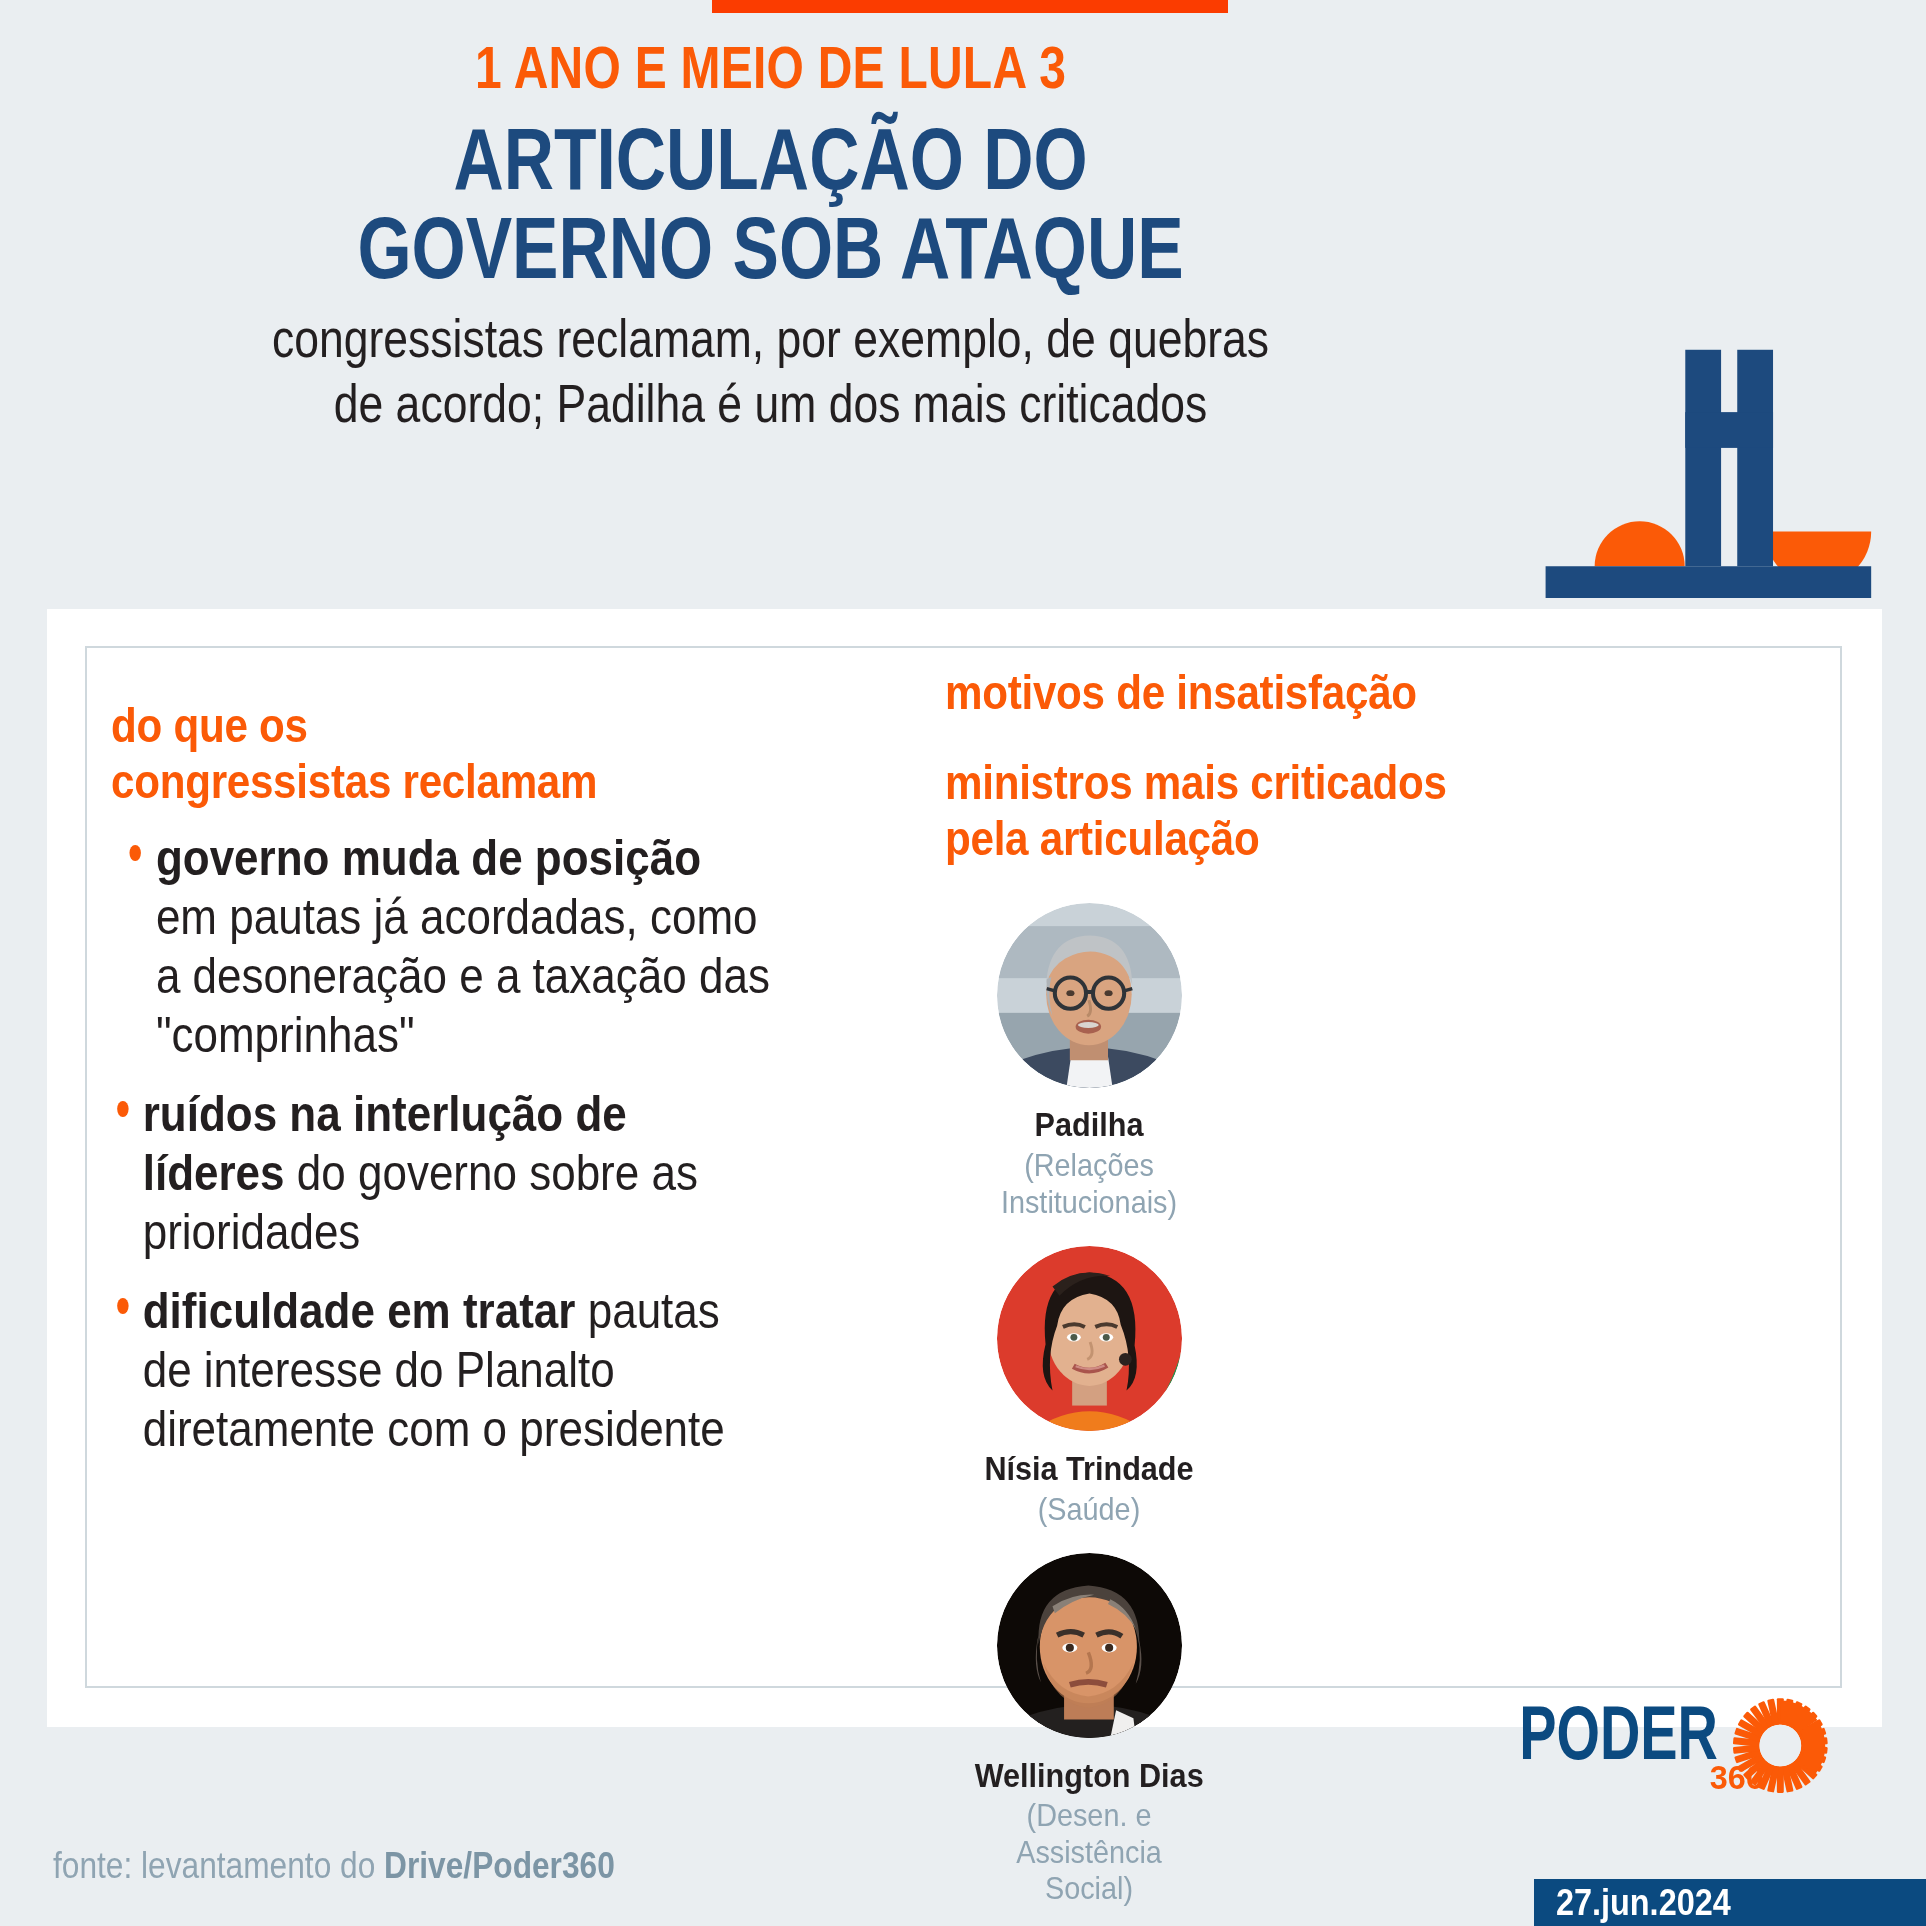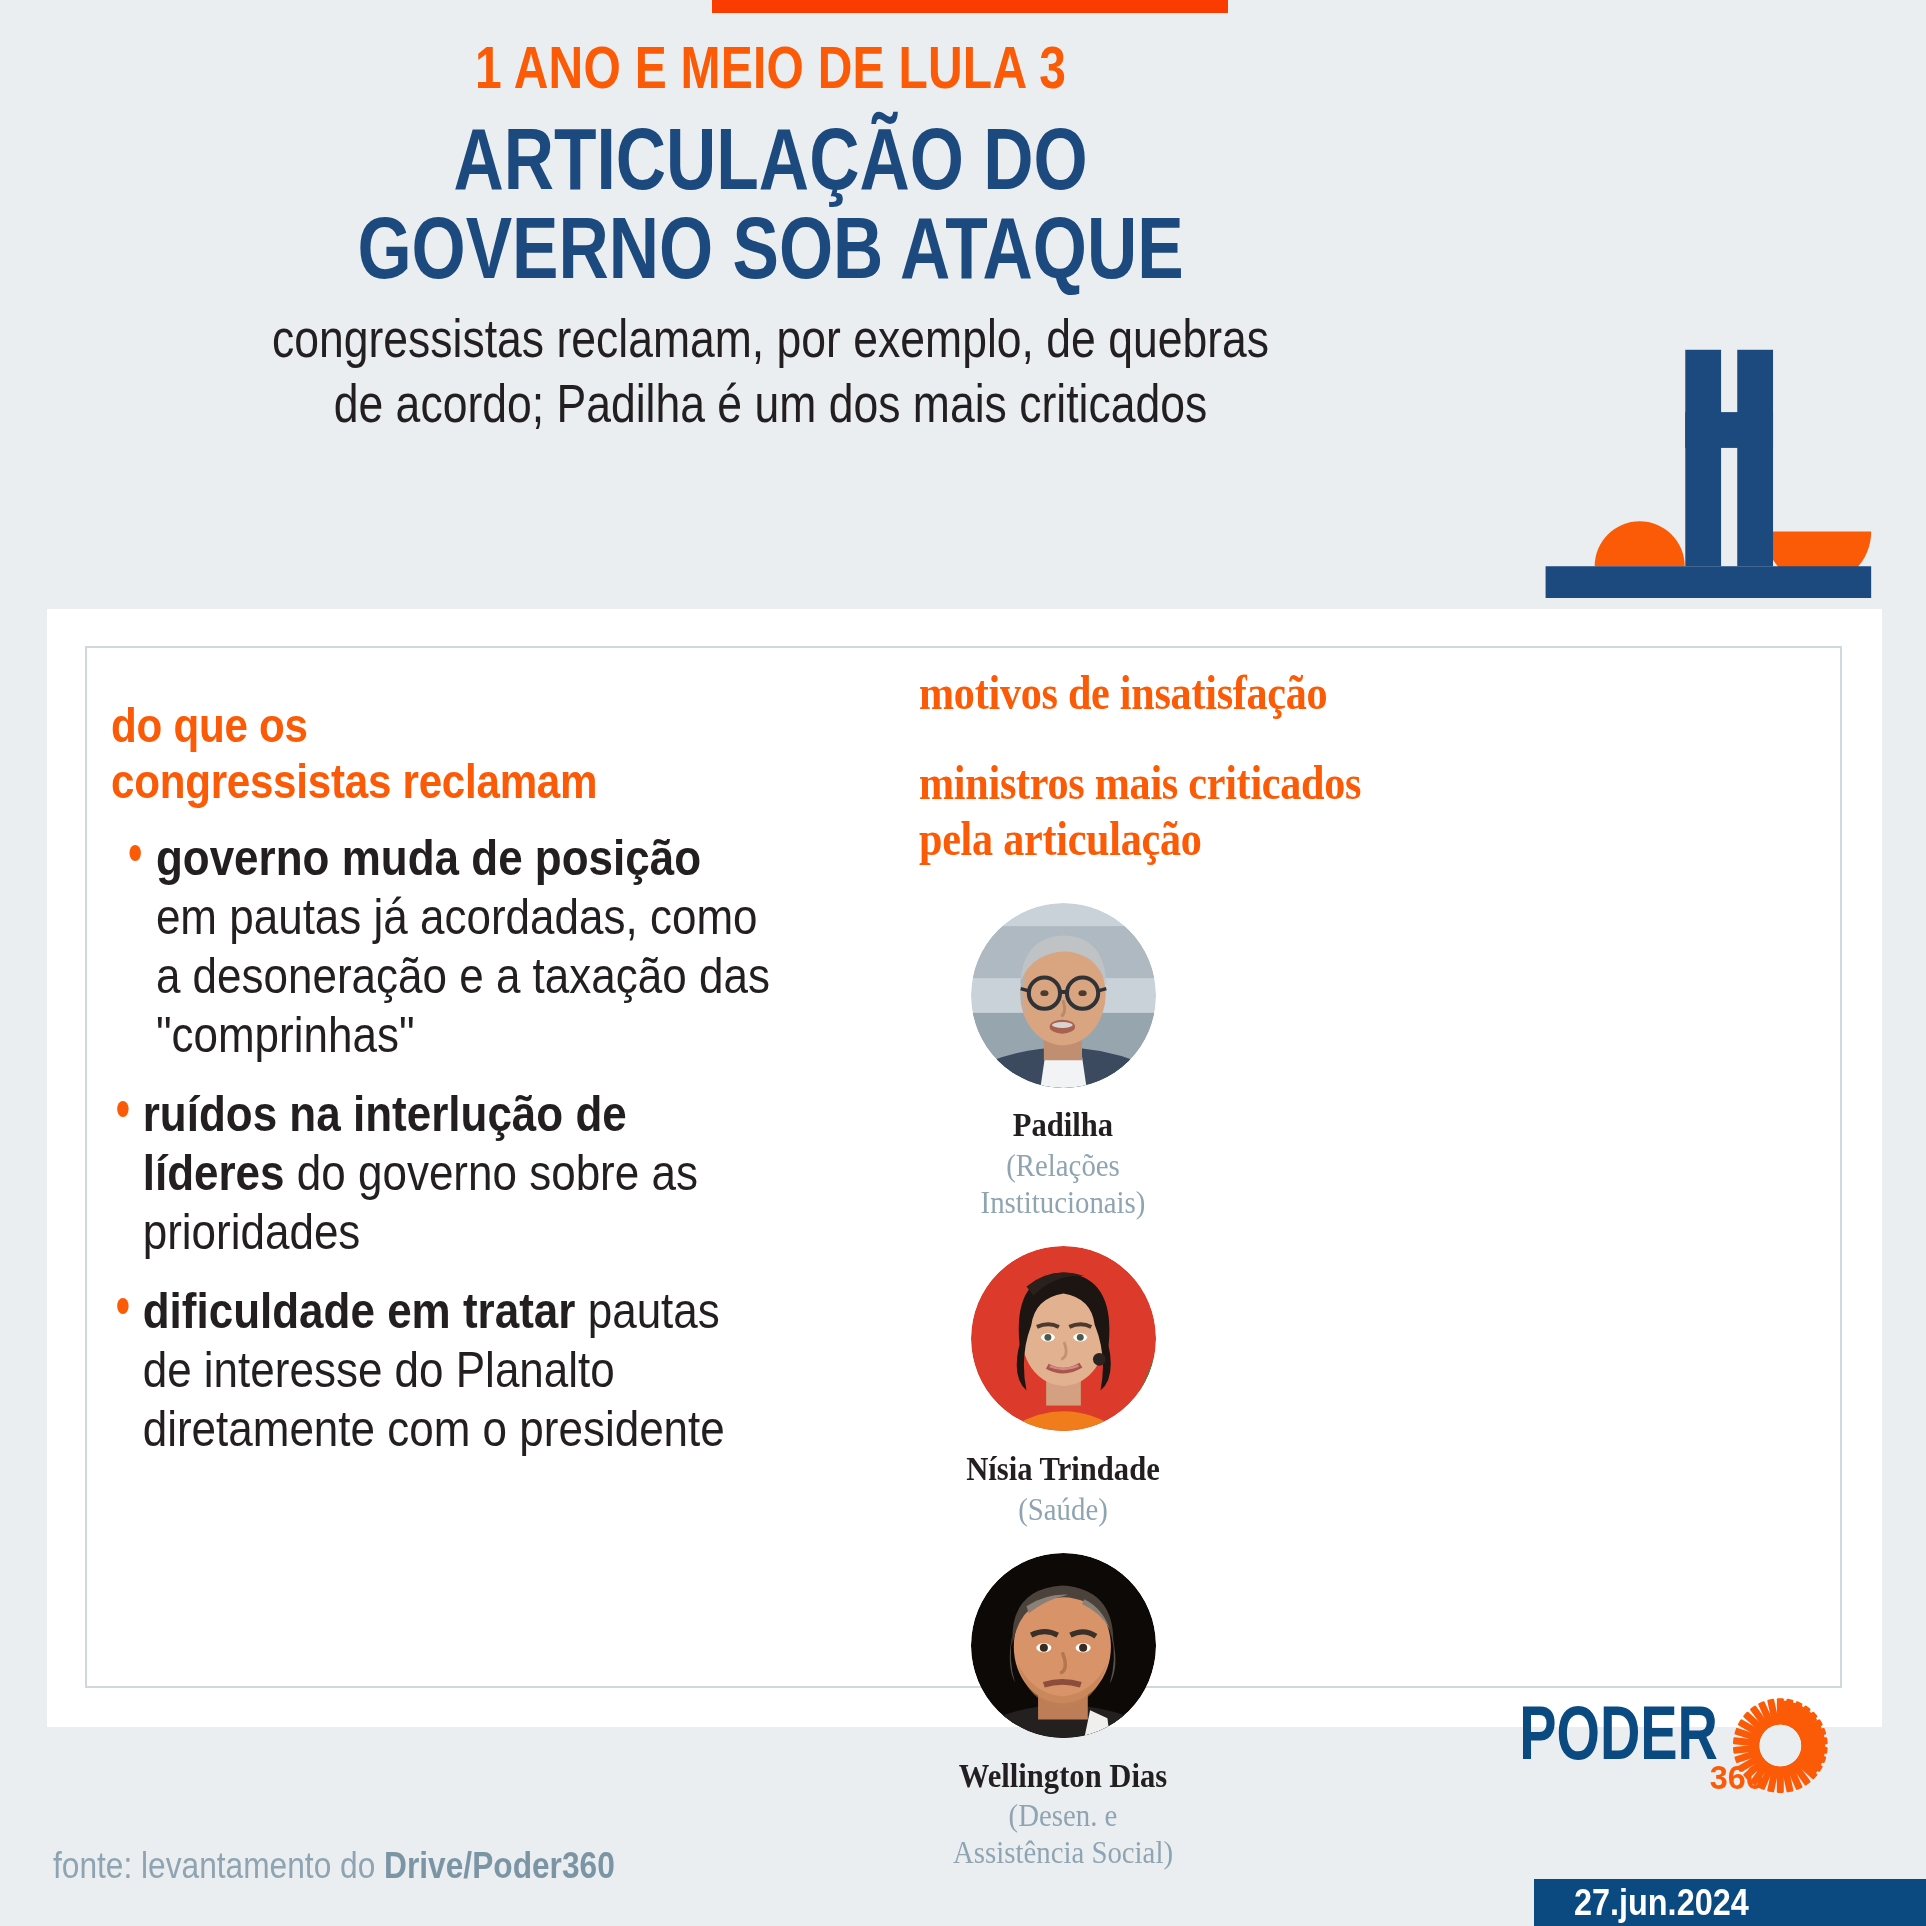--- a/index.html
+++ b/index.html
@@ -68,21 +68,21 @@
     position:absolute; left:38px; top:37px;
     width:1757px; height:1042px;
     border:2.3px solid #cfd8dd;
   }
 
   
   .col-left{
     position:absolute; left:24px; top:22px; width:751px;margin-top:28px;
   }
   .col-right{
-    position:absolute; left:832px; top:17.3px; width:878px;font-family:Liberation Serif, serif;
+    position:absolute; left:858px; top:17.3px; width:878px;
   }
 
   .sec-head{
     color:#fb5a07;
     font-weight:bold;
     font-size:49px;
     line-height:1.14;
     letter-spacing:-0.3px;
     transform:scaleX(.86);
     transform-origin:left top;
@@ -169,21 +169,21 @@
     position:absolute; left:1519px; top:1697px;
     width:347px; height:104px;
   }
   .date-badge{
     position:absolute; left:1534px; top:1879px;
     width:392px; height:47px;
     background:#0b4a80;
     color:#ffffff;
     font-size:36px; font-weight:bold;
     display:flex; align-items:center;
-    padding-left:40px;
+    padding-left:22px;
   }
   .date-badge span{ transform:scaleX(.9); transform-origin:left center; display:block;}
 </style>
 </head>
 <body>
 
 <div class="top-rule"></div>
 
 <div class="header">
   <div class="kicker">1 ANO E MEIO DE LULA 3</div>

